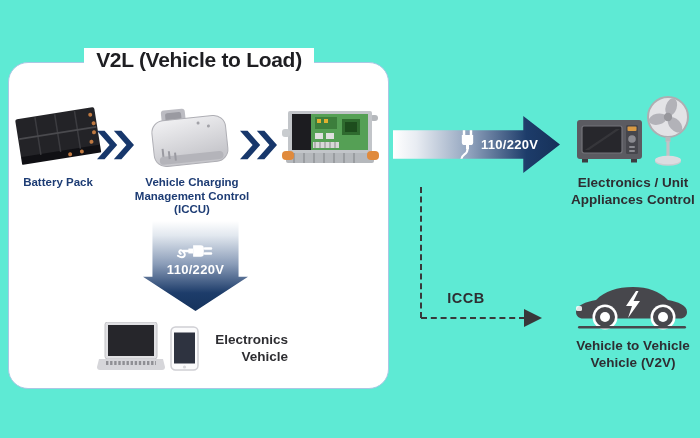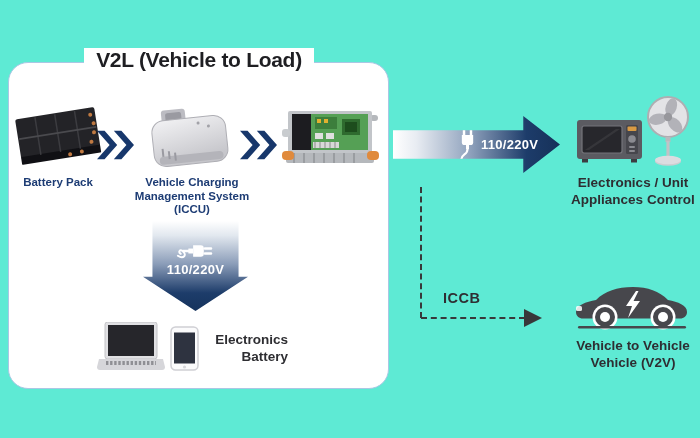--- a/index.html
+++ b/index.html
@@ -34,21 +34,21 @@
       clip-path:polygon(0 25%,78% 25%,78% 0,100% 50%,78% 100%,78% 75%,0 75%);}
   .right-arrow .voltage{position:absolute;left:88px;top:21px;color:#fff;
       font-size:13px;font-weight:bold;letter-spacing:0.3px;}
   .right-arrow .plug{position:absolute;left:66px;top:12px;}
 
   
   .dash-v{left:420px;top:187px;height:131px;width:0;border-left:2.5px dashed #38383a;}
   .dash-h{left:421px;top:317px;width:104px;height:0;border-top:2.5px dashed #38383a;}
   .dash-head{left:524px;top:309px;width:0;height:0;border-left:18px solid #38383a;
       border-top:9px solid transparent;border-bottom:9px solid transparent;}
-  .iccb{left:443px;top:290px;width:46px;color:#2e2e32;
+  .iccb{left:443px;top:290px;width:46px;text-align:center;color:#2e2e32;
       font-size:14.5px;font-weight:bold;letter-spacing:0.5px;}
 </style>
 </head>
 <body>
 
 <div id="stage">
 
   <div class="abs panel"></div>
   <div class="abs panel-title">
     <span>V2L (Vehicle to Load)</span>
@@ -99,21 +99,21 @@
         <line x1="18" y1="44" x2="18" y2="52" stroke="#9a9aa1" stroke-width="2"></line>
         <line x1="24" y1="47" x2="24" y2="55" stroke="#9a9aa1" stroke-width="2"></line>
         <line x1="30" y1="49" x2="30" y2="57" stroke="#9a9aa1" stroke-width="2"></line>
         <circle cx="66" cy="26" r="1.5" fill="#a2a2a8"></circle>
         <circle cx="56" cy="22" r="1.5" fill="#a2a2a8"></circle>
       </g>
     </svg>
   </div>
   <div class="abs node-label" style="left:127px;top:176px;width:130px;">
     <span>Vehicle Charging</span><br>
-    <span>Management System</span><br>
+    <span>Management Control</span><br>
     <span>(ICCU)</span>
   </div>
 
   <div class="abs" style="left:240px;top:130px;">
     <svg width="37" height="30" viewBox="0 0 44 34">
       <path d="M0,0 h9 l15,17 l-15,17 h-9 l15,-17 Z" fill="#17376b"></path>
       <path d="M20,0 h9 l15,17 l-15,17 h-9 l15,-17 Z" fill="#17376b"></path>
     </svg>
   </div>
 
@@ -174,21 +174,21 @@
   </div>
   <div class="abs" style="left:170px;top:326px;">
     <svg width="29" height="45" viewBox="0 0 29 45">
       <rect x="1" y="1" width="27" height="43" rx="4.5" fill="#fbfbfc" stroke="#cfcfd4" stroke-width="1.5"></rect>
       <rect x="4" y="6.5" width="21" height="31" fill="#2e3340"></rect>
       <circle cx="14.5" cy="41" r="1.6" fill="#d8d8dc"></circle>
     </svg>
   </div>
   <div class="abs dark-label" style="left:202px;top:332px;width:86px;text-align:right;">
     <span>Electronics</span><br>
-    <span>Battery</span>
+    <span>Vehicle</span>
   </div>
 
   <div class="abs right-arrow">
     <span class="plug">
       <svg width="17" height="34" viewBox="0 0 18 36">
         <rect x="4" y="0" width="2.6" height="8" rx="1.3" fill="#fff"></rect>
         <rect x="11.4" y="0" width="2.6" height="8" rx="1.3" fill="#fff"></rect>
         <path d="M3,7.5 h12 v7.5 a3,3 0 0 1 -3,3 h-6 a3,3 0 0 1 -3,-3 Z" fill="#fff"></path>
         <rect x="7.4" y="18" width="3.2" height="4.5" fill="#fff"></rect>
         <path d="M9,22.5 c0,6 -6.5,5 -6.5,11" stroke="#fff" stroke-width="2.2" fill="none" stroke-linecap="round"></path>

